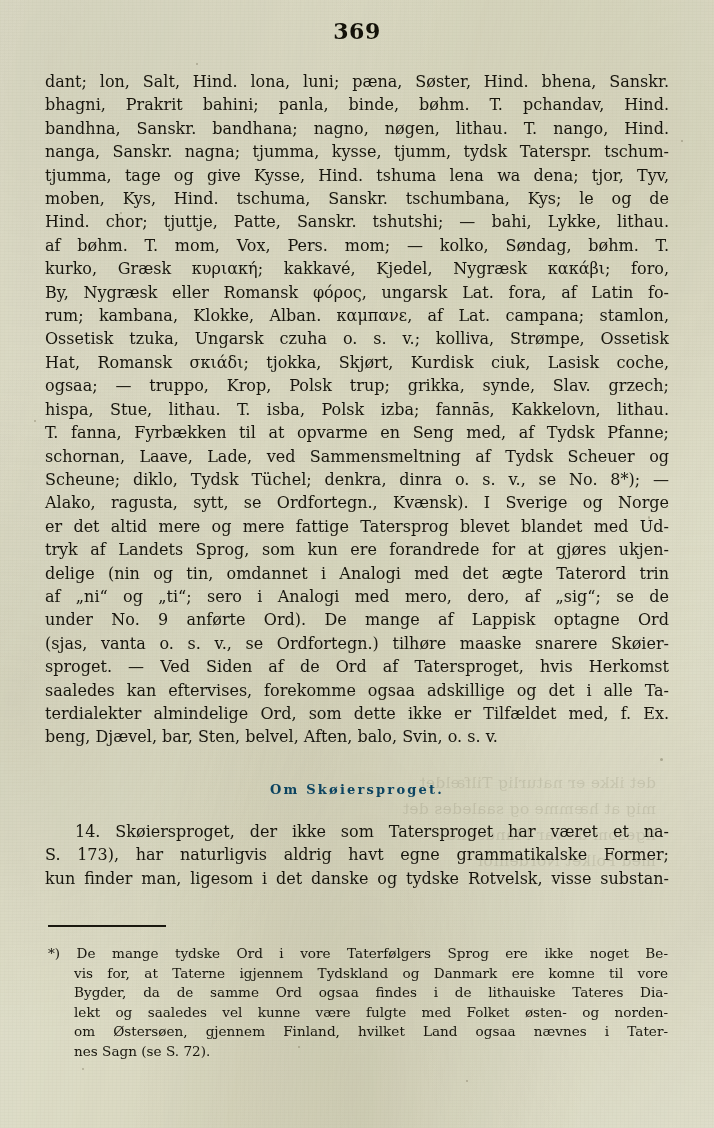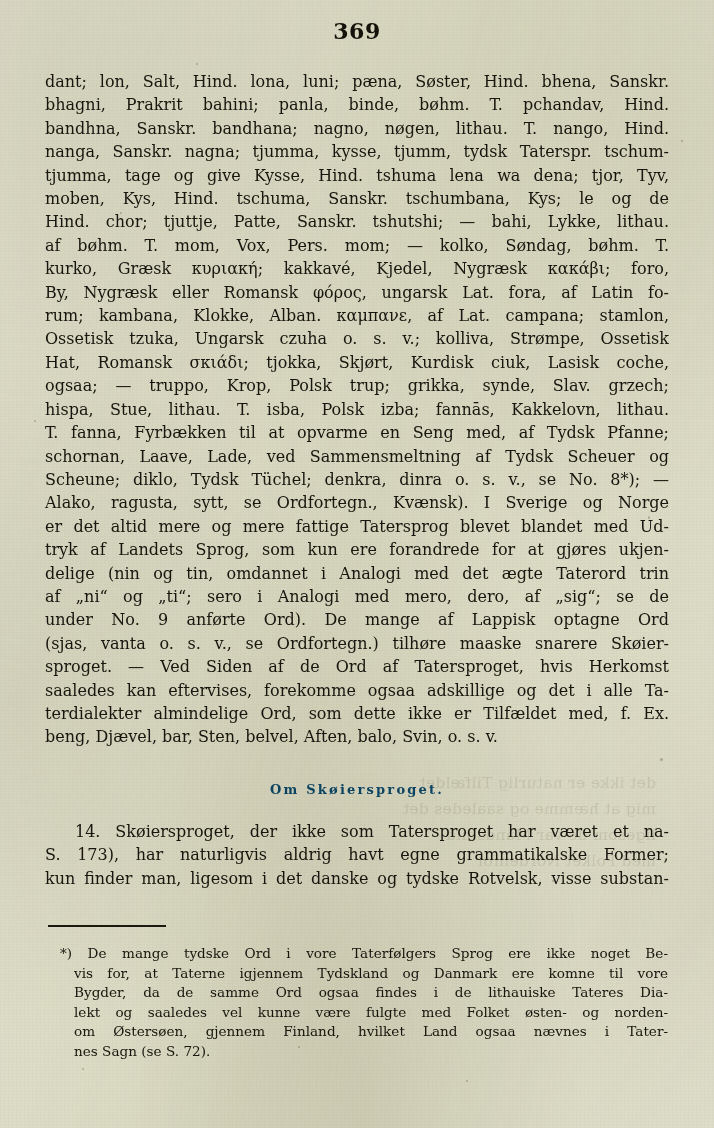--- a/index.html
+++ b/index.html
@@ -136,21 +136,21 @@
     position: absolute;
     left: 48px;
     top: 944px;
     width: 620px;
     z-index: 3;
   }
   .footnote .ln {
     font-size: 13.6px;
     line-height: 19.6px;
   }
-  .footnote .hang { text-indent: 0; margin-left: 12px; }
+  .footnote .hang { text-indent: 0; }
   .footnote .hangbody { padding-left: 26px; }
 
   .specks { position: absolute; inset: 0; z-index: 5; pointer-events: none; }
   .speck { position: absolute; background: #5a5436; border-radius: 50%; opacity: .35; }
 </style>
 </head>
 <body>
 
 <div class="page" style="background: rgb(228, 227, 208); color: rgb(23, 21, 15);">
 

